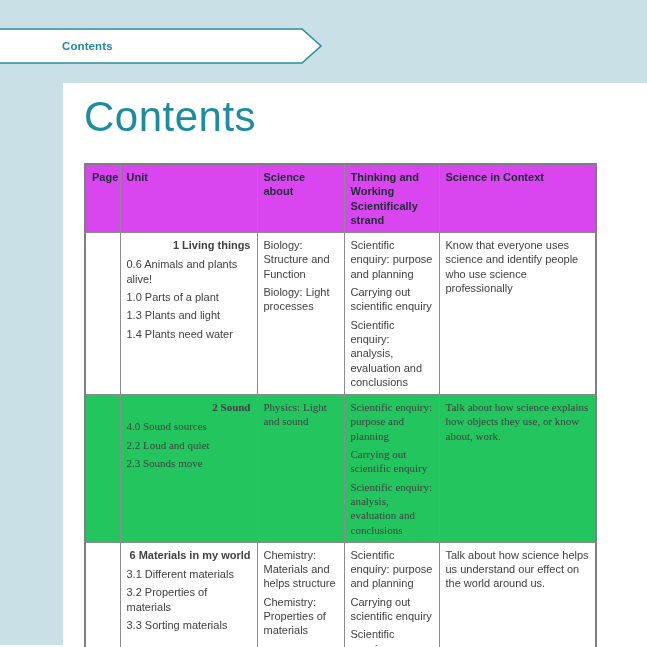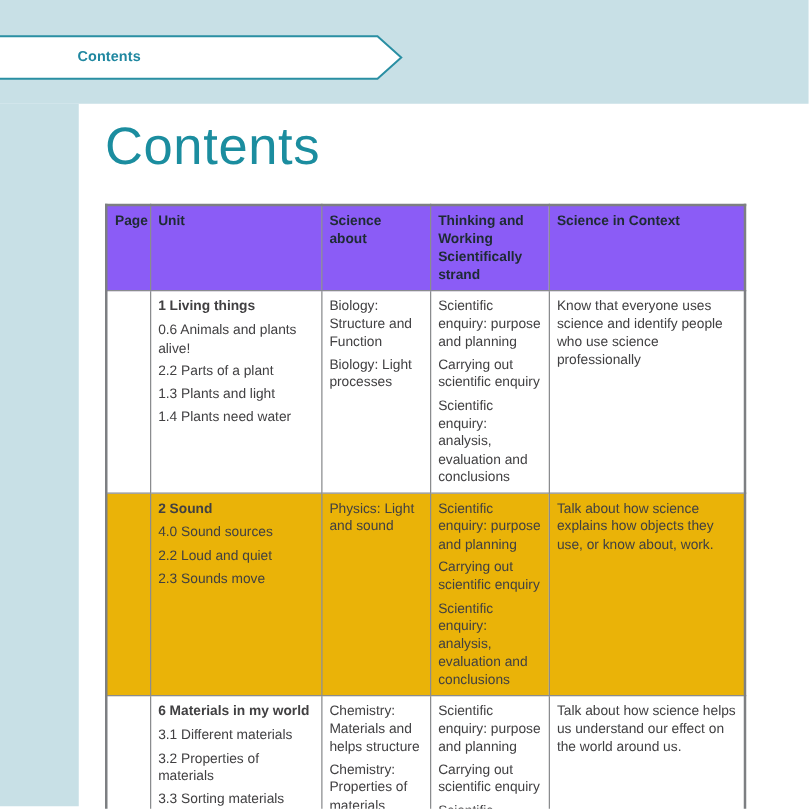--- a/index.html
+++ b/index.html
@@ -50,30 +50,30 @@
   }
   .contents-table th, .contents-table td {
     border: 1px solid #8a8c8e;
     vertical-align: top;
     text-align: left;
     padding: 5px 6px;
     font-size: 11px;
     line-height: 1.3;
   }
   .contents-table thead th {
-    background: #8b5cf6;
+    background: #d946ef;
     color: #1e2b33;
     font-weight: bold;
     height: 59px;
     padding-top: 5px;
   }
   .contents-table tbody tr.row-0 td { height: 125px; background: #ffffff; }
-  .contents-table tbody tr.row-1 td { height: 125px; background: #eab308; }
+  .contents-table tbody tr.row-1 td { height: 125px; background: #22c55e; font-family: Liberation Serif, serif; }
   .contents-table tbody tr.row-2 td { height: 126px; background: #ffffff; }
-  .unit-title { font-weight: bold; margin-bottom: 5px; }
+  .unit-title { font-weight: bold; margin-bottom: 5px; text-align: right; }
   .cell-para { margin-bottom: 4px; }
   .cell-para:last-child { margin-bottom: 0; }
 </style>
 </head>
 <body>
 
 <div class="top-band"></div>
 <div class="left-strip"></div>
 
 <div class="ribbon">
@@ -102,21 +102,21 @@
       <th>Science in Context</th>
     </tr>
   </thead>
   <tbody>
     <tr class="row-0">
       <td></td>
       <td>
         <div class="unit-title">1 Living things</div>
         <div>
             <div class="cell-para">0.6 Animals and plants alive!</div>
-            <div class="cell-para">2.2 Parts of a plant</div>
+            <div class="cell-para">1.0 Parts of a plant</div>
             <div class="cell-para">1.3 Plants and light</div>
             <div class="cell-para">1.4 Plants need water</div>
           </div>
       </td>
       <td>
           <div class="cell-para">Biology: Structure and Function</div>
           <div class="cell-para">Biology: Light processes</div>
         </td>
       <td>
           <div class="cell-para">Scientific enquiry: purpose and planning</div>

